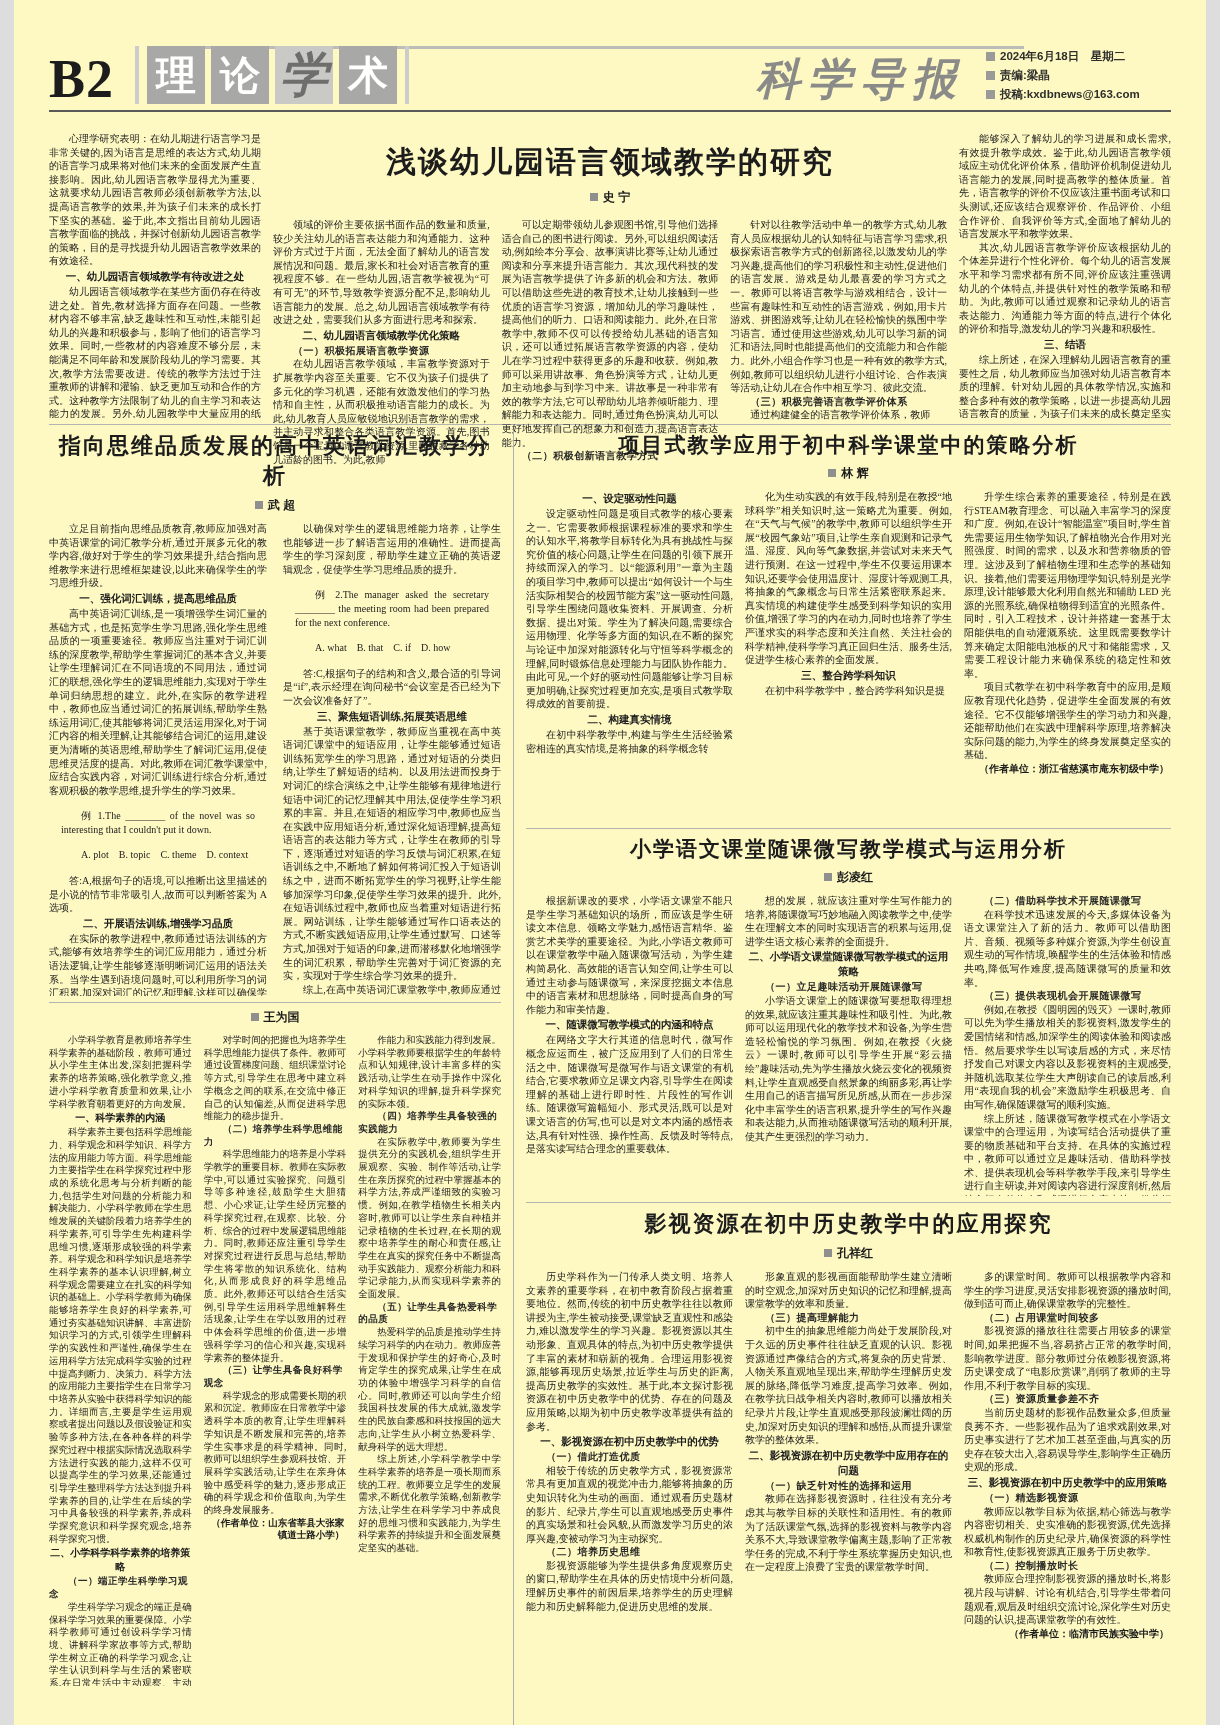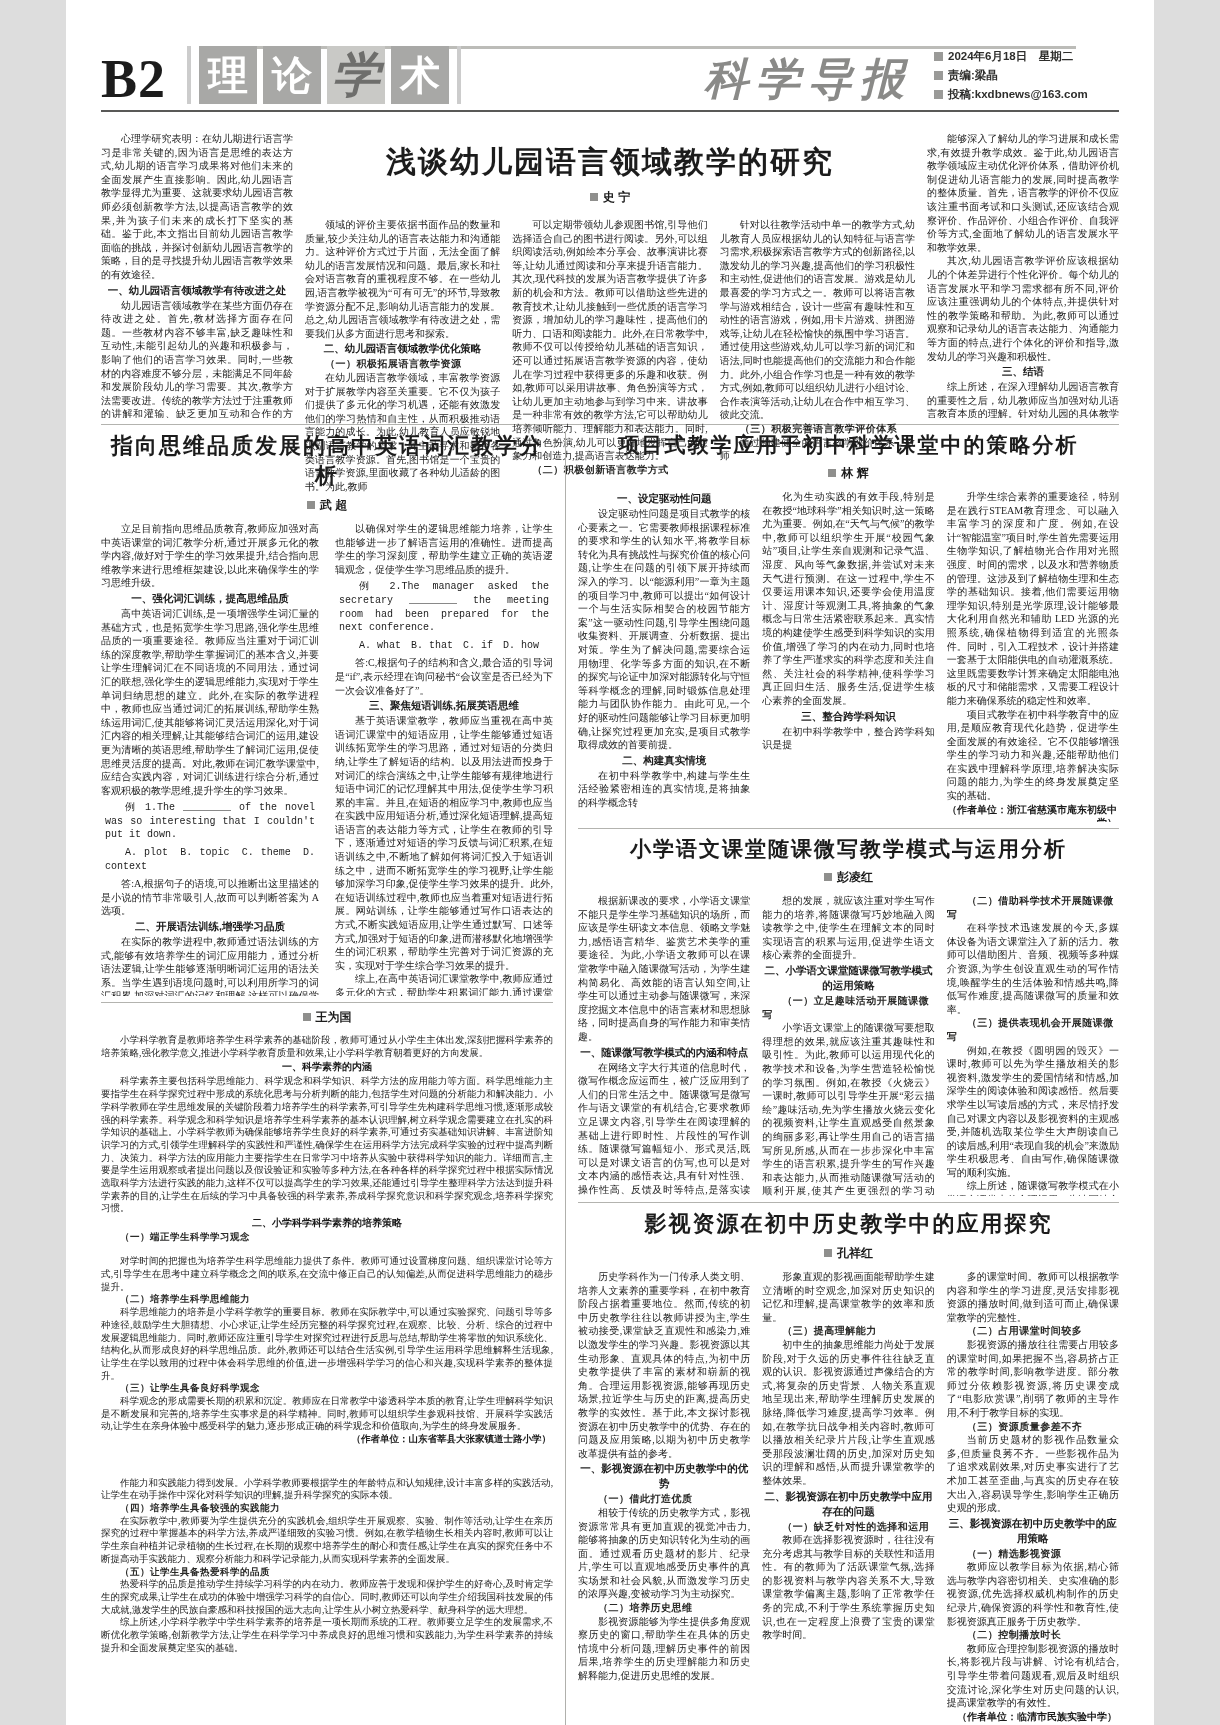--- a/index.html
+++ b/index.html
@@ -1,16 +1,16 @@
 <!DOCTYPE html>
 <html><head>
 <meta charset="utf-8">
 <style>
   html,body{margin:0;padding:0;background:#dddddd;}
-  .page{position:relative;width:1088px;height:1725px;margin:0 auto;background:#ffffff;color:#1c1c1c;
+  .page{position:relative;width:1192px;height:1725px;margin:0 auto;background:#fef9c3;color:#1c1c1c;
         font-family:"Liberation Serif",serif;overflow:hidden;box-sizing:border-box;padding:28px 35px 0 35px;}
   
   .mast{position:relative;height:78px;}
   .mast-topline{position:absolute;left:105px;top:18px;width:870px;height:3px;background:#bcbcb8;}
   .mast-row{position:relative;display:flex;align-items:flex-end;height:78px;}
   .page-label{font-family:"Liberation Serif",serif;font-weight:bold;font-size:54px;line-height:1;padding-right:16px;letter-spacing:1px;}
   .sec-wrap{display:flex;align-items:flex-end;}
   .sec-bar{width:4px;height:58px;background:#cccccc;margin:0 5px 2px 5px;}
   .sec-box{width:58px;height:58px;margin:0 3px 2px 3px;background:#a8a8a6;color:#ffffff;display:flex;align-items:center;justify-content:center;
            font-family:"Liberation Sans",sans-serif;font-weight:bold;font-size:40px;}
@@ -26,21 +26,21 @@
   
   .hrule{border:0;border-top:1px solid #b3b3af;margin:6px 0;}
   .art-title{font-family:"Liberation Sans",sans-serif;font-weight:bold;text-align:center;letter-spacing:2px;margin:0;}
   .byline{text-align:center;font-family:"Liberation Sans",sans-serif;font-size:12px;font-weight:bold;margin:6px 0 8px 0;}
   .byline .sq{width:8px;height:8px;background:#8f8f8d;}
   .cols{display:flex;}
   .col{overflow:hidden;box-sizing:border-box;}
   .para{margin:0;text-indent:2em;text-align:justify;}
   .sub-h{font-family:"Liberation Sans",sans-serif;font-weight:bold;text-align:center;}
   .sub-k{font-weight:bold;color:#2a2a28;text-indent:2em;letter-spacing:0.5px;}
-  .eg{margin:4px;text-indent:2em;text-align:justify;font-family:Liberation Mono, monospace;}
+  .eg{margin:12px;text-indent:2em;text-align:justify;font-family:Liberation Serif, serif;}
   .affil{font-weight:bold;text-align:right;padding-right:2px;}
   
   .fs-a .para,.fs-a .eg,.fs-a .sub-k,.fs-a .affil{font-size:10px;line-height:13.6px;}
   .fs-a .sub-h{font-size:10.5px;line-height:15px;margin:1px 0;}
   .fs-b .para,.fs-b .eg,.fs-b .sub-k,.fs-b .affil{font-size:9.5px;line-height:12.7px;}
   .fs-b .sub-h{font-size:10px;line-height:14px;margin:1px 0;}
   
   .a1{display:flex;gap:12px;height:286px;margin-top:20px;}
   .a1-side{flex:1;}
   .a1-mid{flex:3.18;display:flex;flex-direction:column;}
@@ -51,21 +51,21 @@
   .main{display:flex;margin-top:2px;}
   .left-region{width:452px;padding-right:12px;}
   .vdiv{width:0;border-left:1px solid #b0b0ac;}
   .right-region{flex:1;padding-left:12px;}
   .t22{font-size:22px;}
   .t21{font-size:21px;}
   .cols-2{gap:16px;}
   .cols-3{gap:12px;justify-content:space-between;}
   .cols-2 .col,.cols-3 .col{flex:1;}
   .h470{height:474px;}
-  .h660{height:652px;flex-direction:column;}
+  .h660{height:652px;}
   .h330{height:332px;}
   .h300{height:302px;}
   .h475{height:480px;}
 </style>
 </head>
 <body>
 
 <div class="page">
 
   <div class="mast">

